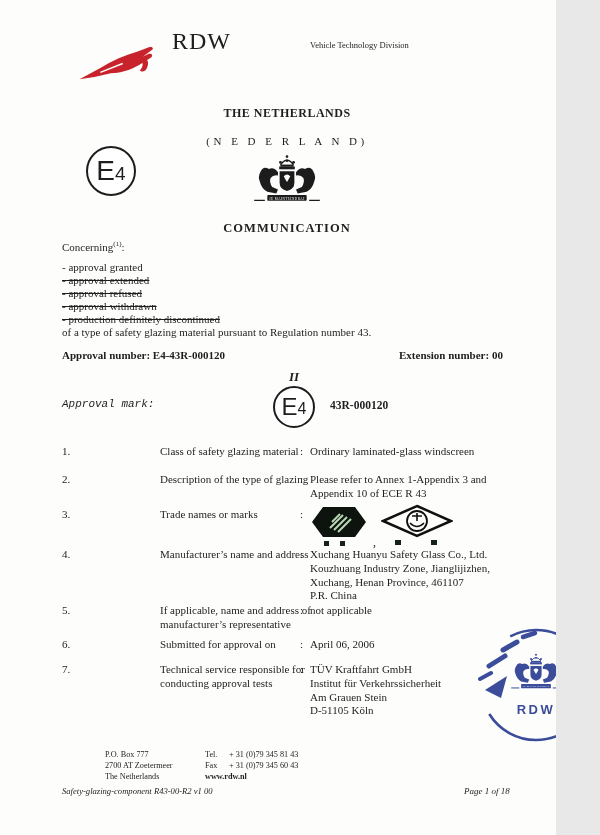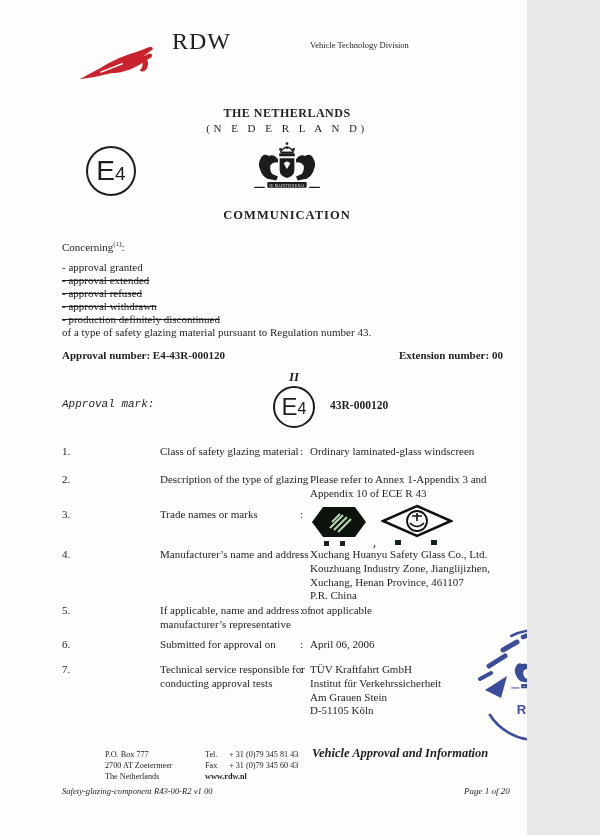--- a/index.html
+++ b/index.html
@@ -1,25 +1,25 @@
 <!DOCTYPE html>
 <html><head>
 <meta charset="utf-8">
 <style>
   html,body{margin:0;padding:0;background:#e8e8e8;}
-  .page{position:relative;width:488px;height:835px;background:#fdfdfc;overflow:hidden;
-        font-family:"Liberation Serif","DejaVu Serif",serif;color:#1e1e1e;padding-left:39px;}
+  .page{position:relative;width:556px;height:835px;background:#fdfdfc;overflow:hidden;
+        font-family:"Liberation Serif","DejaVu Serif",serif;color:#1e1e1e;}
   
   .brand{position:absolute;left:172px;top:28px;font-size:24px;letter-spacing:1px;}
   .division{position:absolute;left:310px;top:40px;font-size:8.5px;}
   .redlogo{position:absolute;left:78px;top:34px;width:82px;height:50px;}
   
   .titleblock{position:absolute;left:137px;top:106px;width:300px;text-align:center;}
   .country{font-weight:bold;font-size:12px;letter-spacing:.5px;}
-  .native{font-size:11px;letter-spacing:3.5px;margin-top:1px;text-align:center;}
+  .native{font-size:11px;letter-spacing:3.5px;margin-top:14px;text-align:center;}
   .arms-black{width:82px;height:58px;margin-top:6px;color:#1c1c1c;}
   .communication{font-weight:bold;font-size:12.5px;letter-spacing:1px;margin-top:6px;}
   
   .emark{position:absolute;border:2.5px solid #1d1d1d;border-radius:50%;display:flex;
          align-items:center;justify-content:center;background:#fff;
          font-family:"Liberation Sans","DejaVu Sans",sans-serif;}
   .emark-big{left:86px;top:146px;width:46px;height:46px;}
   .emark-big .e{font-size:28px;line-height:1;}
   .emark-big .four{font-size:19px;line-height:1;margin-top:4px;}
   .emark-small{left:273px;top:386px;width:38px;height:38px;border-width:2px;}
@@ -226,17 +226,16 @@
     <div>2700 AT Zoetermeer</div>
     <div>The Netherlands</div>
   </div>
   <div class="f-tel">
     <div>Tel.</div>
     <div>+ 31 (0)79 345 81 43</div>
     <div>Fax</div>
     <div>+ 31 (0)79 345 60 43</div>
     <div class="f-web">www.rdw.nl</div>
   </div>
-  <div class="f-dept">Vehicle Approval and Information</div>
   <div class="f-ref">Safety-glazing-component R43-00-R2 v1 00</div>
-  <div class="f-page">Page 1 of 20</div>
+  <div class="f-page">Page 1 of 18</div>
 
 </div>
 
 </body></html>

